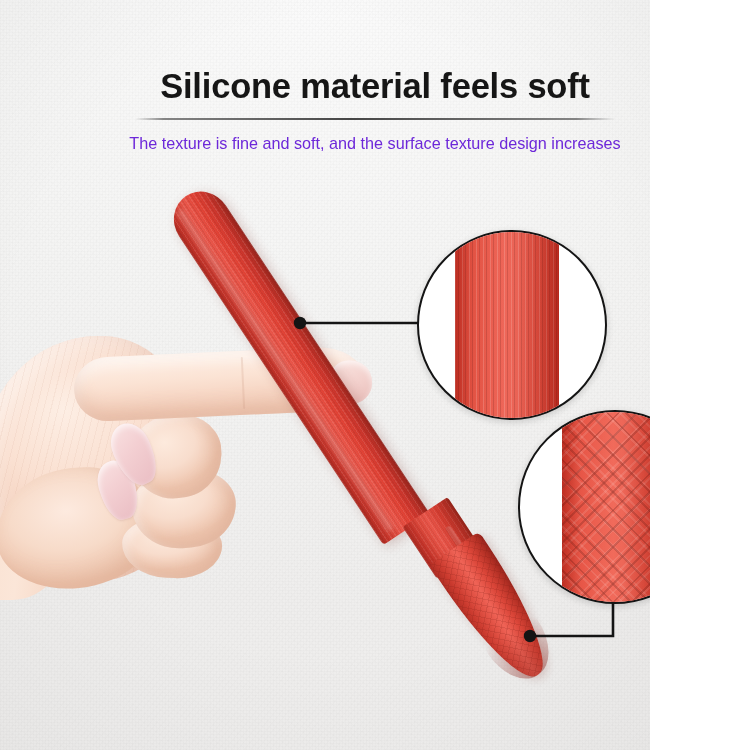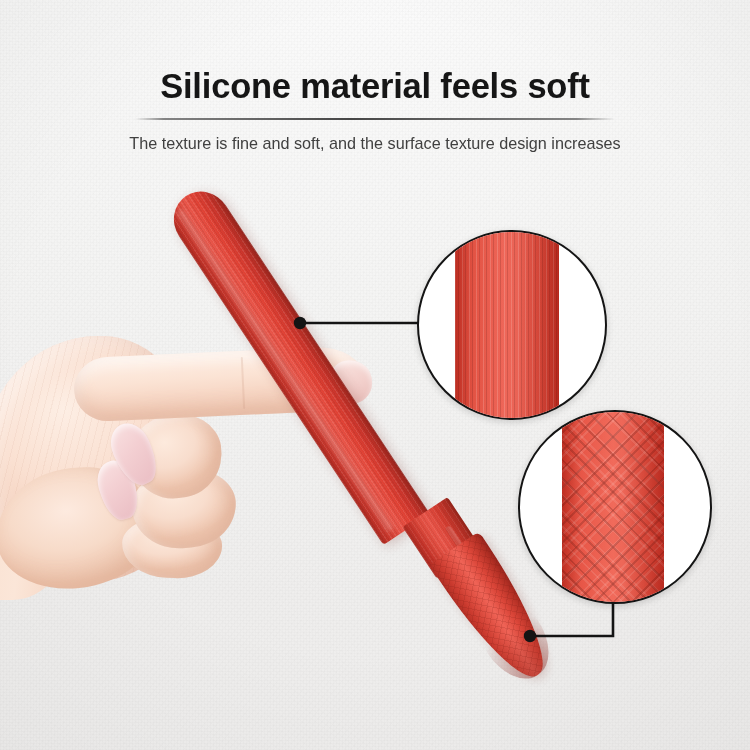--- a/index.html
+++ b/index.html
@@ -3,21 +3,21 @@
 <meta charset="utf-8">
 <title>Silicone material feels soft</title>
 <style>
   html, body {
     margin: 0;
     padding: 0;
     background: #ffffff;
   }
   #stage {
     position: relative;
-    width: 750px;
+    width: 650px;
     height: 750px;
     overflow: hidden;
     background: #f4f4f3;
     font-family: "Liberation Sans", sans-serif;
     -webkit-font-smoothing: antialiased;
   }
 
   
   .bg-base {
     position: absolute;
@@ -70,21 +70,21 @@
         rgba(60,60,60,.95) 45%,
         rgba(95,95,95,.75) 92%,
         rgba(130,130,130,0) 100%);
   }
   .subtitle {
     position: absolute;
     left: 75px; top: 131px;
     width: 600px;
     font-size: 16.2px;
     font-weight: 400;
-    color: #404040;
+    color: #6d28d9;
     line-height: 1.52;
     text-align: center;
   }
 
   
   .hand-wrap {
     position: absolute;
     left: -18px; top: 318px;
     width: 420px;
     height: 300px;

